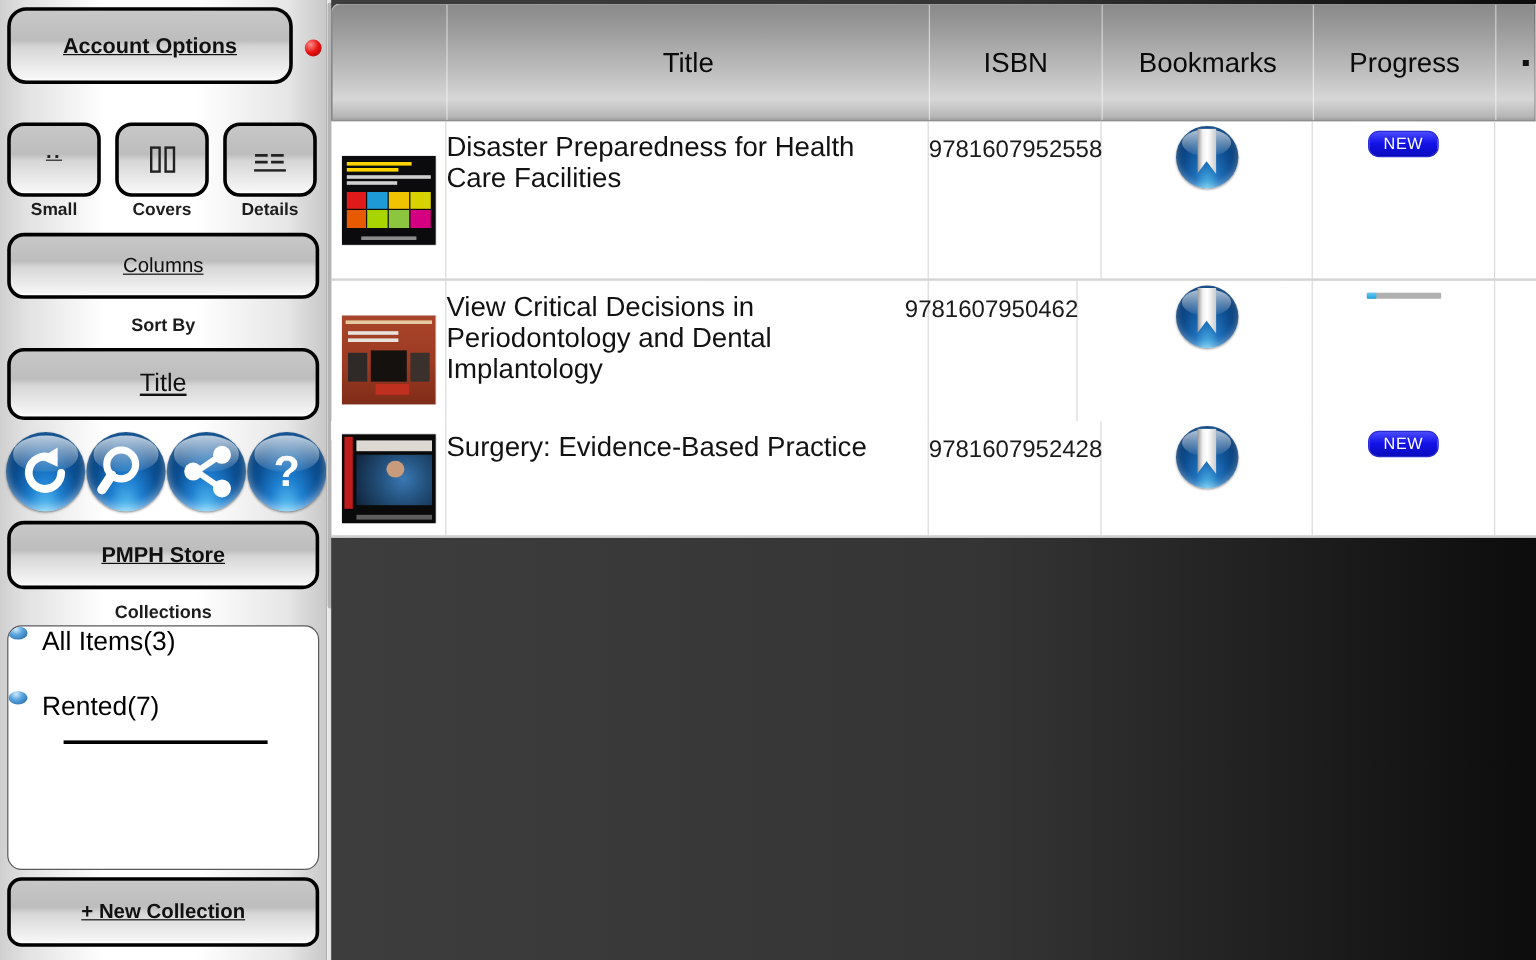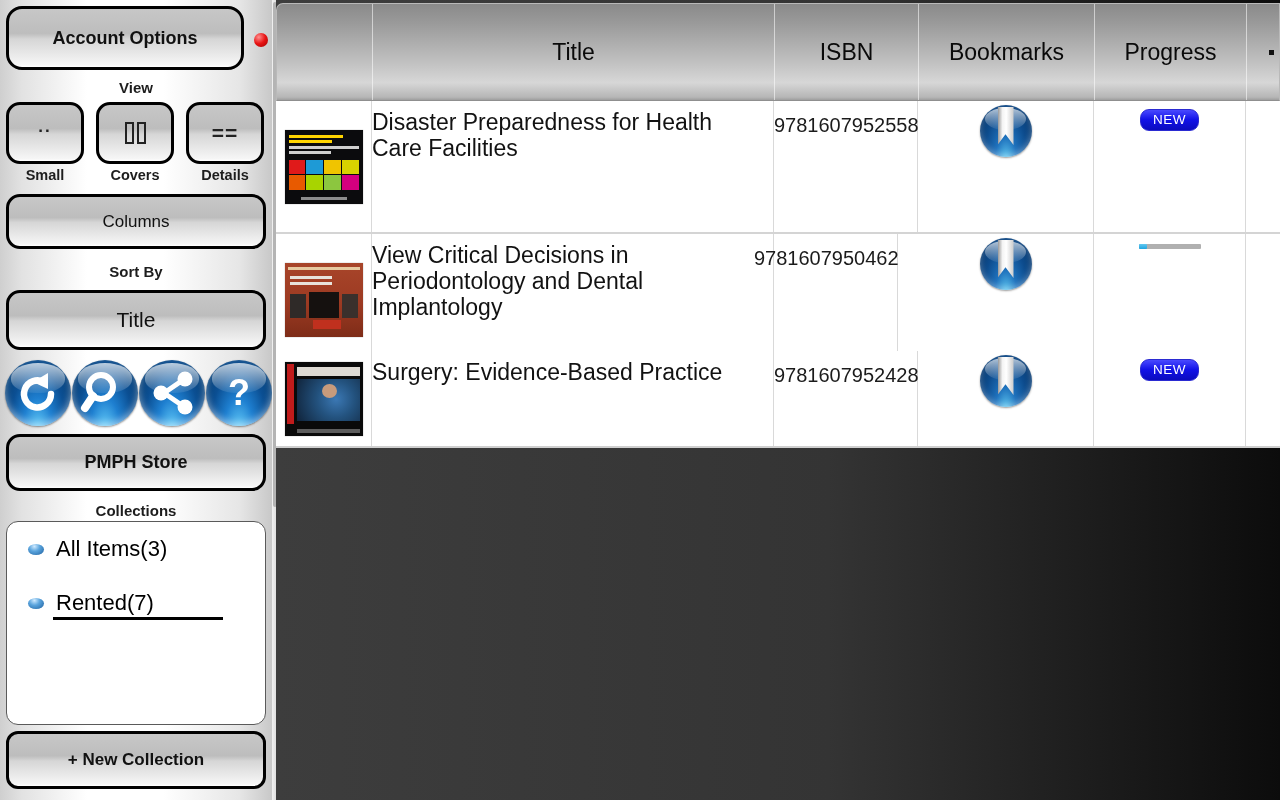--- a/index.html
+++ b/index.html
@@ -23,21 +23,21 @@
   #sb-scroll .thumb {
     position:absolute; left:1px; top:2px; width:4px; height:505px;
     background:#b4b4b4; border-radius:2px;
   }
 
   .btn3d {
     background: linear-gradient(to bottom, #c7c7c7 0%, #bdbdbd 42%,
                 #d6d6d6 52%, #f6f6f6 96%, #ffffff 100%);
     border: 3px solid #000; border-radius: 14px;
     display: flex; align-items: center; justify-content: center;
-    color: #111; cursor: pointer; user-select: none;
+    color: #111; cursor: pointer; user-select: none; text-decoration: underline;
   }
 
   #account-options {
     position: absolute; left: 6px; top: 6px; width: 238px; height: 64px;
     font-size: 18px; font-weight: 600; border-radius: 16px;
   }
   #rec-dot {
     position: absolute; left: 254px; top: 33px; width: 14px; height: 14px;
     border-radius: 50%;
     background: radial-gradient(circle at 34% 30%, #ff8e8e 0%, #e81414 48%, #a20000 100%);
@@ -99,22 +99,22 @@
     position: absolute; left: 6px; top: 434px; width: 260px; height: 57px;
     font-size: 18px; font-weight: 600; border-radius: 14px;
   }
 
   #collections-box {
     position: absolute; left: 6px; top: 521px; width: 260px; height: 204px;
     background: #fff; border: 1.5px solid #5a5a5a; border-radius: 12px;
     overflow: hidden;
   }
   .coll-item {
-    position: relative; height: 54px; display: flex; align-items: center;
-    padding-left: 21px; cursor: pointer;
+    position: relative; height: 54px; display: flex; 
+    padding-left: 0; cursor: pointer;
   }
   .coll-bullet {
     width: 16px; height: 11px; border-radius: 50%; flex: 0 0 auto;
     background: radial-gradient(ellipse at 40% 22%, #cfeaff 0%, #5aa4dd 40%, #1d5f9e 100%);
   }
   .coll-text { margin-left: 12px; font-size: 22px; color: #000; }
   .coll-underline {
     position: absolute; left: 46px; top: 41px; width: 170px; height: 3px; background: #000;
   }
 
@@ -221,21 +221,20 @@
 </head>
 <body>
 
 <div id="app">
 
   <div id="sidebar">
 
     <div id="account-options" class="btn3d">Account Options</div>
     <div id="rec-dot"></div>
 
-    <div class="section-label" id="lbl-view">View</div>
 
     <div id="view-row">
       <div class="view-item">
         <div class="view-btn btn3d">
           <span class="glyph-dots">..</span>
         </div>
         <div class="view-cap">Small</div>
       </div>
       <div class="view-item">
         <div class="view-btn btn3d">

